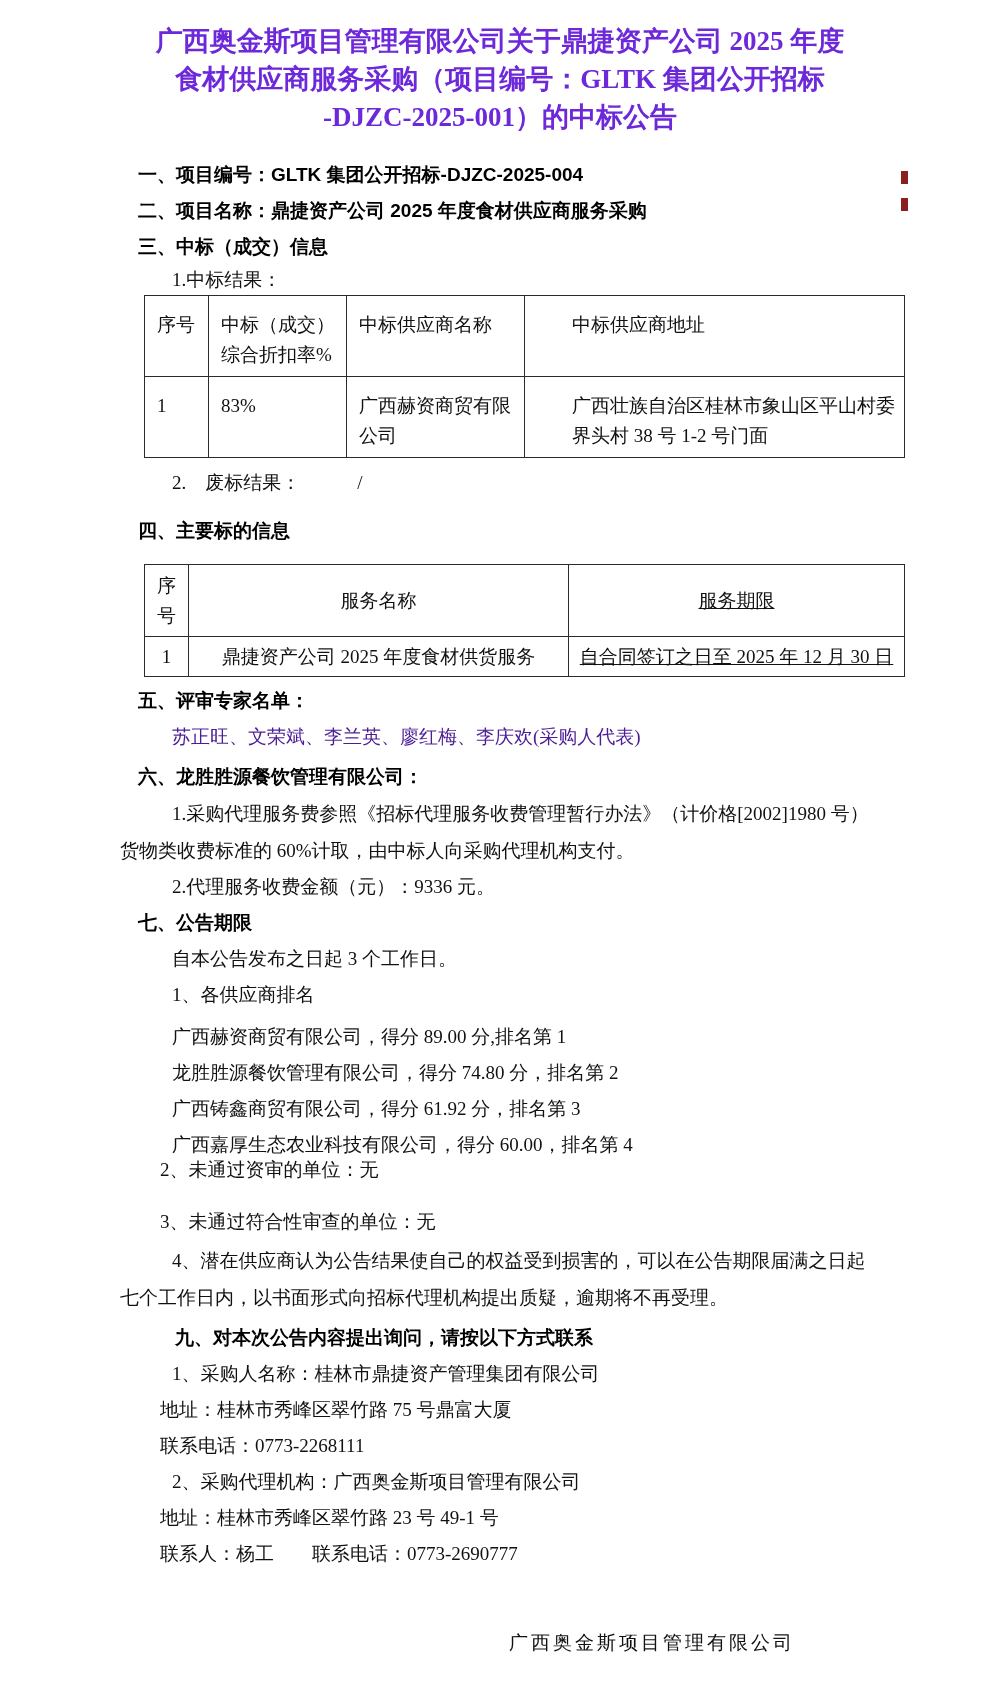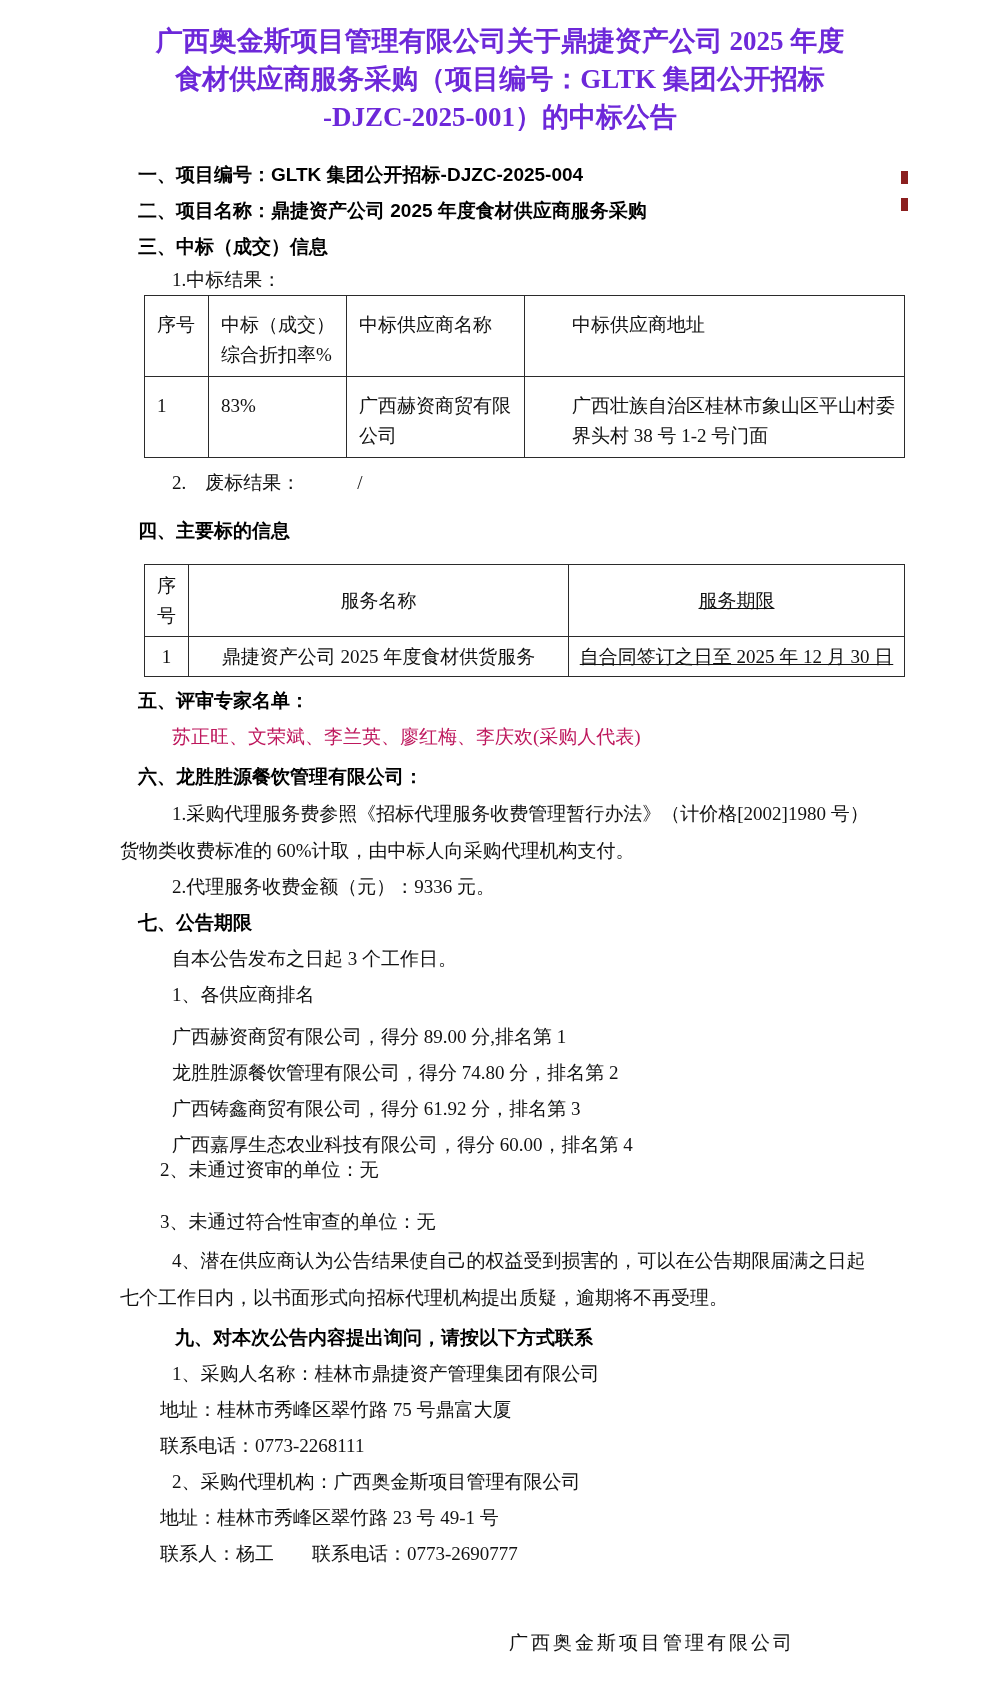--- a/index.html
+++ b/index.html
@@ -31,21 +31,21 @@
     padding-left:18px;
   }
   .ind{padding-left:52px;}
   .ind-sm{padding-left:40px;}
   .firstline-ind{text-indent:52px;line-height:37px;margin:0;}
   .sec-top{margin-top:21px;}
   .sub-result{line-height:30px;margin:0;}
   .void-line{line-height:30px;margin-top:10px;}
   .h4-line{line-height:28px;margin-top:6px;}
   .h5-line{margin-top:6px;}
-  .experts{color:#be185d;}
+  .experts{color:#4c1d95;}
   .h6-line{margin-top:4px;}
   .rank-first{margin-top:6px;}
   .tight{line-height:30px;margin-top:-8px;}
   .after-tight{margin-top:8px;}
   .supp4{margin-top:2px;}
   .h9-line{margin-top:4px;padding-left:55px;}
   table{
     border-collapse:collapse;
     table-layout:fixed;
     width:760px;

